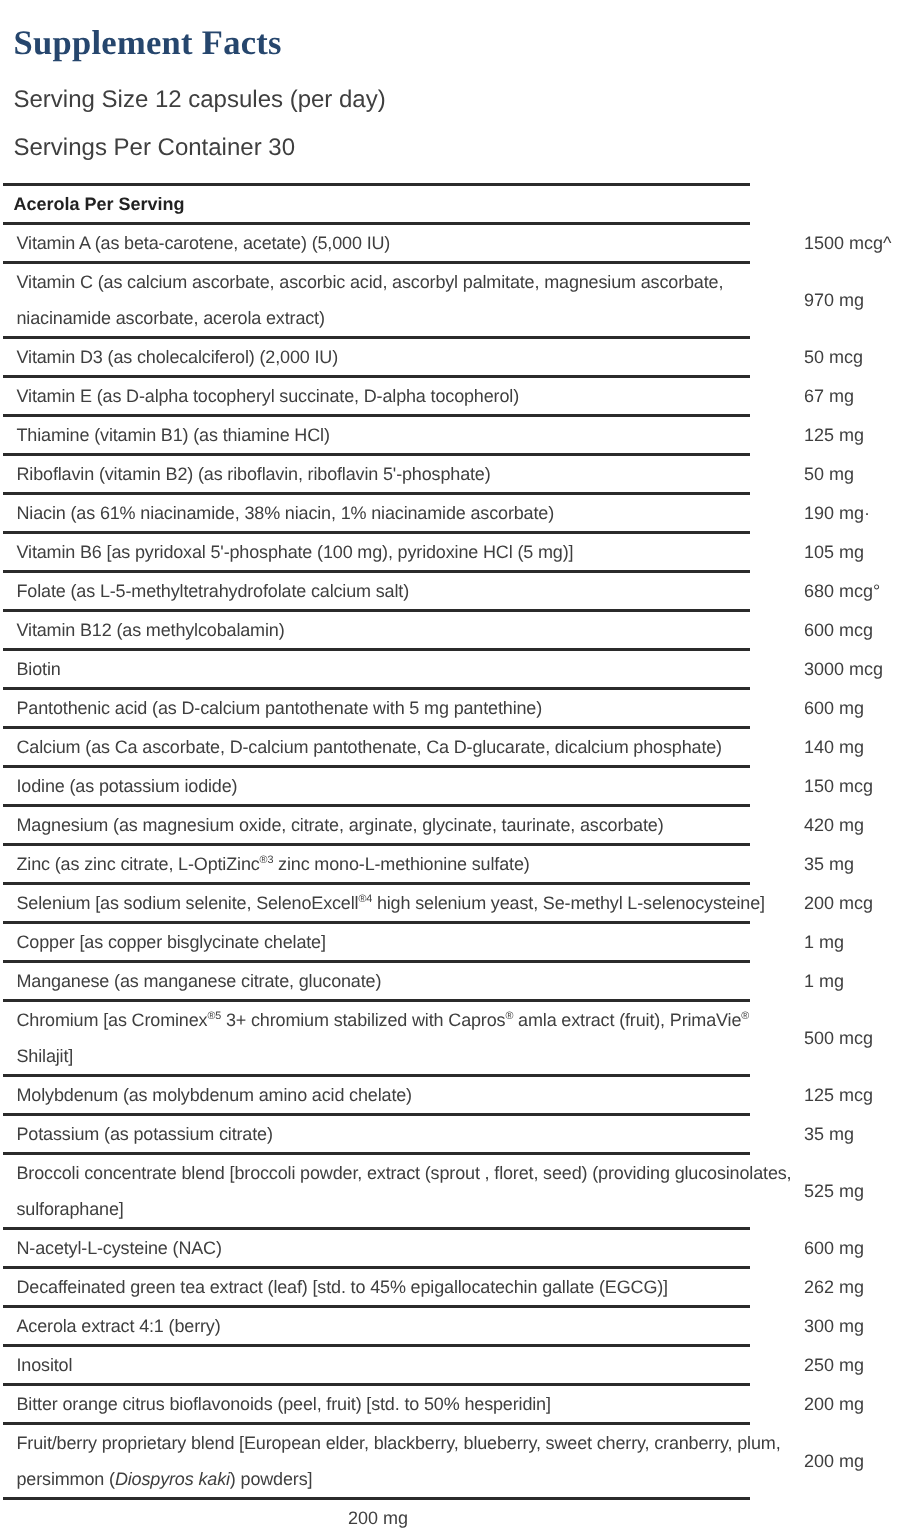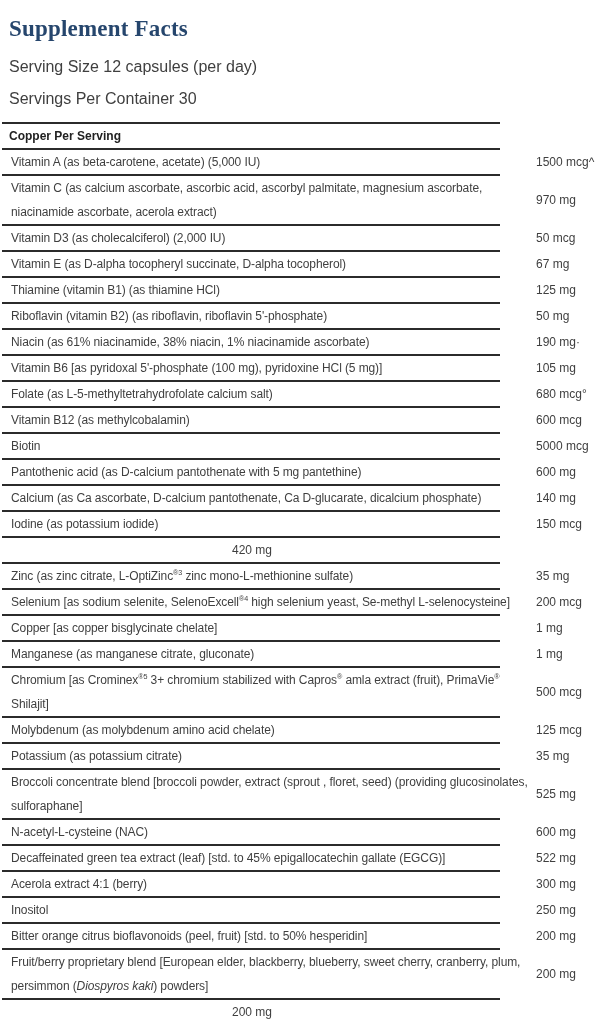--- a/index.html
+++ b/index.html
@@ -66,21 +66,21 @@
 </style>
 </head>
 <body>
 
 <div class="label">
   <h1 class="title">Supplement Facts</h1>
   <p class="meta-line">Serving Size 12 capsules (per day)</p>
   <p class="meta-line">Servings Per Container 30</p>
 
   <div class="facts-table">
-    <div class="col-header">Copper Per Serving</div>
+    <div class="col-header">Acerola Per Serving</div>
     <div>
         <div class="row">
           <div class="name">Vitamin A (as beta-carotene, acetate) (5,000 IU)</div>
           <div class="amount">1500 mcg^</div>
         </div>
         <div class="row">
           <div class="name">Vitamin C (as calcium ascorbate, ascorbic acid, ascorbyl palmitate, magnesium ascorbate, niacinamide ascorbate, acerola extract)</div>
           <div class="amount">970 mg</div>
         </div>
         <div class="row">
@@ -110,35 +110,36 @@
         <div class="row">
           <div class="name">Folate (as L-5-methyltetrahydrofolate calcium salt)</div>
           <div class="amount">680 mcg°</div>
         </div>
         <div class="row">
           <div class="name">Vitamin B12 (as methylcobalamin)</div>
           <div class="amount">600 mcg</div>
         </div>
         <div class="row">
           <div class="name">Biotin</div>
-          <div class="amount">5000 mcg</div>
+          <div class="amount">3000 mcg</div>
         </div>
         <div class="row">
           <div class="name">Pantothenic acid (as D-calcium pantothenate with 5 mg pantethine)</div>
           <div class="amount">600 mg</div>
         </div>
         <div class="row">
           <div class="name">Calcium (as Ca ascorbate, D-calcium pantothenate, Ca D-glucarate, dicalcium phosphate)</div>
           <div class="amount">140 mg</div>
         </div>
         <div class="row">
           <div class="name">Iodine (as potassium iodide)</div>
           <div class="amount">150 mcg</div>
         </div>
         <div class="row">
+          <div class="name">Magnesium (as magnesium oxide, citrate, arginate, glycinate, taurinate, ascorbate)</div>
           <div class="amount">420 mg</div>
         </div>
         <div class="row">
           <div class="name">Zinc (as zinc citrate, L-OptiZinc<sup>®3</sup> zinc mono-L-methionine sulfate)</div>
           <div class="amount">35 mg</div>
         </div>
         <div class="row">
           <div class="name">Selenium [as sodium selenite, SelenoExcell<sup>®4</sup> high selenium yeast, Se-methyl L-selenocysteine]</div>
           <div class="amount">200 mcg</div>
         </div>
@@ -165,21 +166,21 @@
         <div class="row">
           <div class="name">Broccoli concentrate blend [broccoli powder, extract (sprout , floret, seed) (providing glucosinolates, sulforaphane]</div>
           <div class="amount">525 mg</div>
         </div>
         <div class="row">
           <div class="name">N-acetyl-L-cysteine (NAC)</div>
           <div class="amount">600 mg</div>
         </div>
         <div class="row">
           <div class="name">Decaffeinated green tea extract (leaf) [std. to 45% epigallocatechin gallate (EGCG)]</div>
-          <div class="amount">522 mg</div>
+          <div class="amount">262 mg</div>
         </div>
         <div class="row">
           <div class="name">Acerola extract 4:1 (berry)</div>
           <div class="amount">300 mg</div>
         </div>
         <div class="row">
           <div class="name">Inositol</div>
           <div class="amount">250 mg</div>
         </div>
         <div class="row">

